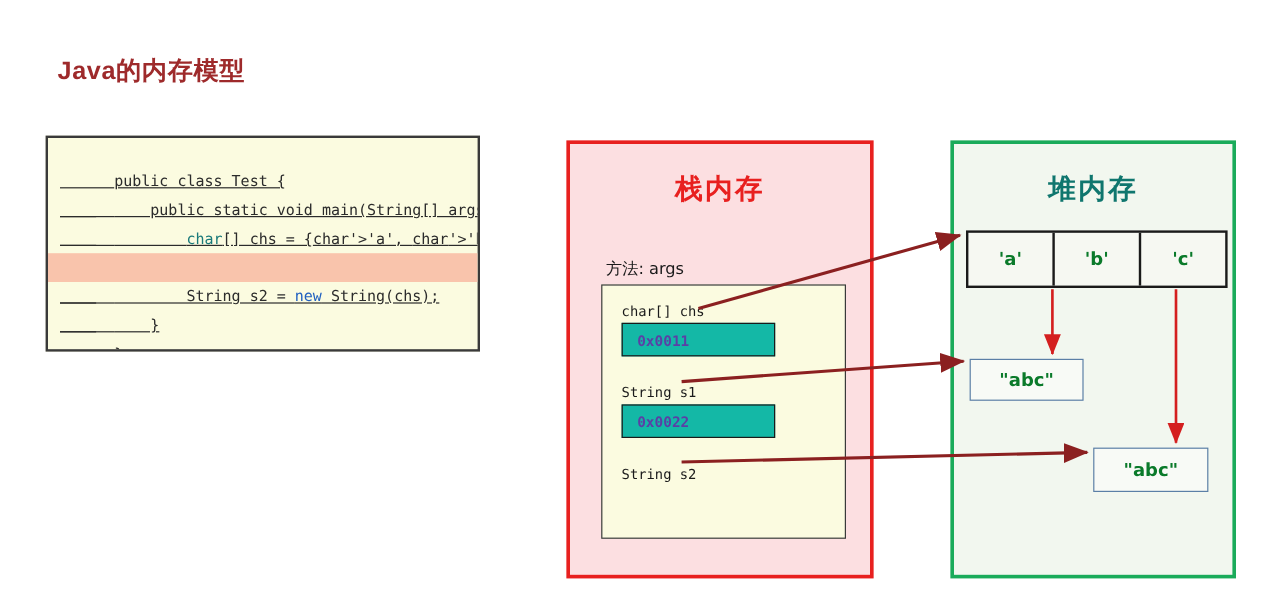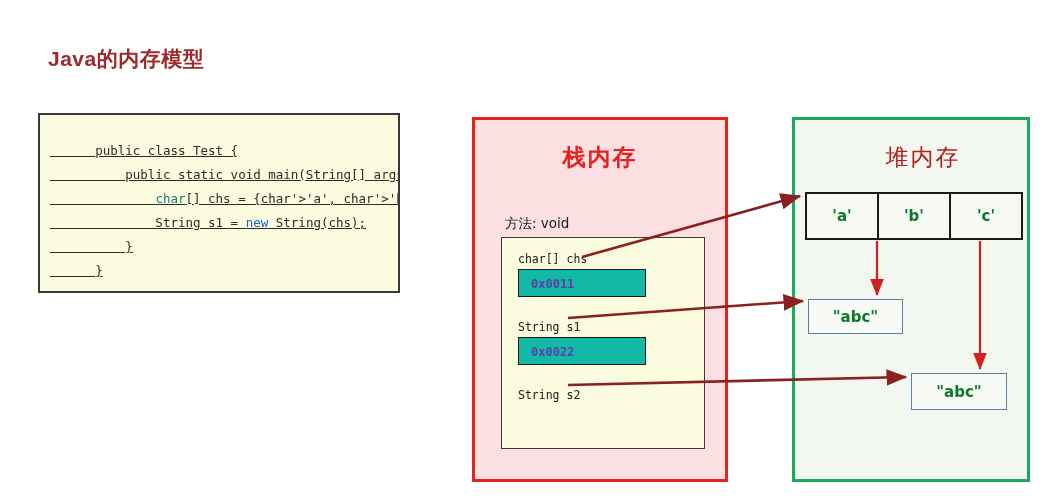--- a/index.html
+++ b/index.html
@@ -91,23 +91,23 @@
 
   
   #heap-box{
     position:absolute;left:792px;top:117px;
     width:238px;height:365px;
     background:#f2f7ef;
     border:3px solid #1aab5a;
     box-sizing:border-box;
   }
   #heap-title{
-    position:absolute;left:12px;top:22px;width:100%;
+    position:absolute;left:0;top:22px;width:100%;
     text-align:center;
-    font-size:23px;font-weight:normal;color:#b91c1c;
+    font-size:23px;font-weight:bold;color:#0f766e;
     letter-spacing:2px;
   }
   #char-array{
     position:absolute;left:805px;top:192px;
     width:218px;height:48px;
     border:2px solid #1a1a1a;
     box-sizing:border-box;
     display:flex;background:#f6f8f2;
   }
   .char-cell{
@@ -148,31 +148,34 @@
     </div>
     <div class="code-line">
       <span>    public static void main(String[] args) {</span>
     </div>
     <div class="code-line">
       <span>        <span class="tok-type">char</span>[] chs = {<span class="tok-&lt;span class=" tok-type'="">char</span>'&gt;'a', <span class="tok-&lt;span class=" tok-type'="">char</span>'&gt;'b', '&gt;'c'};</span>
     </div>
     <div class="code-line">
       <span>        String s1 = <span class="tok-kw">new</span> String(chs);</span>
     </div>
+    <div class="code-line hl">
+      <span>        String s2 = <span class="tok-kw">new</span> String(chs);</span>
+    </div>
     <div class="code-line">
       <span>    }</span>
     </div>
     <div class="code-line">
       <span>}</span>
     </div>
   </div>
 
   <div id="stack-box">
     <div id="stack-title">栈内存</div>
-    <div id="stack-method">方法: void</div>
+    <div id="stack-method">方法: args</div>
 
     <div id="frame-box">
       <div class="var-group" style="top:14px;">
         <div class="var-label">char[] chs</div>
         <div class="var-slot">0x0011</div>
       </div>
       <div class="var-group" style="top:82px;">
         <div class="var-label">String s1</div>
         <div class="var-slot">0x0022</div>
       </div>

